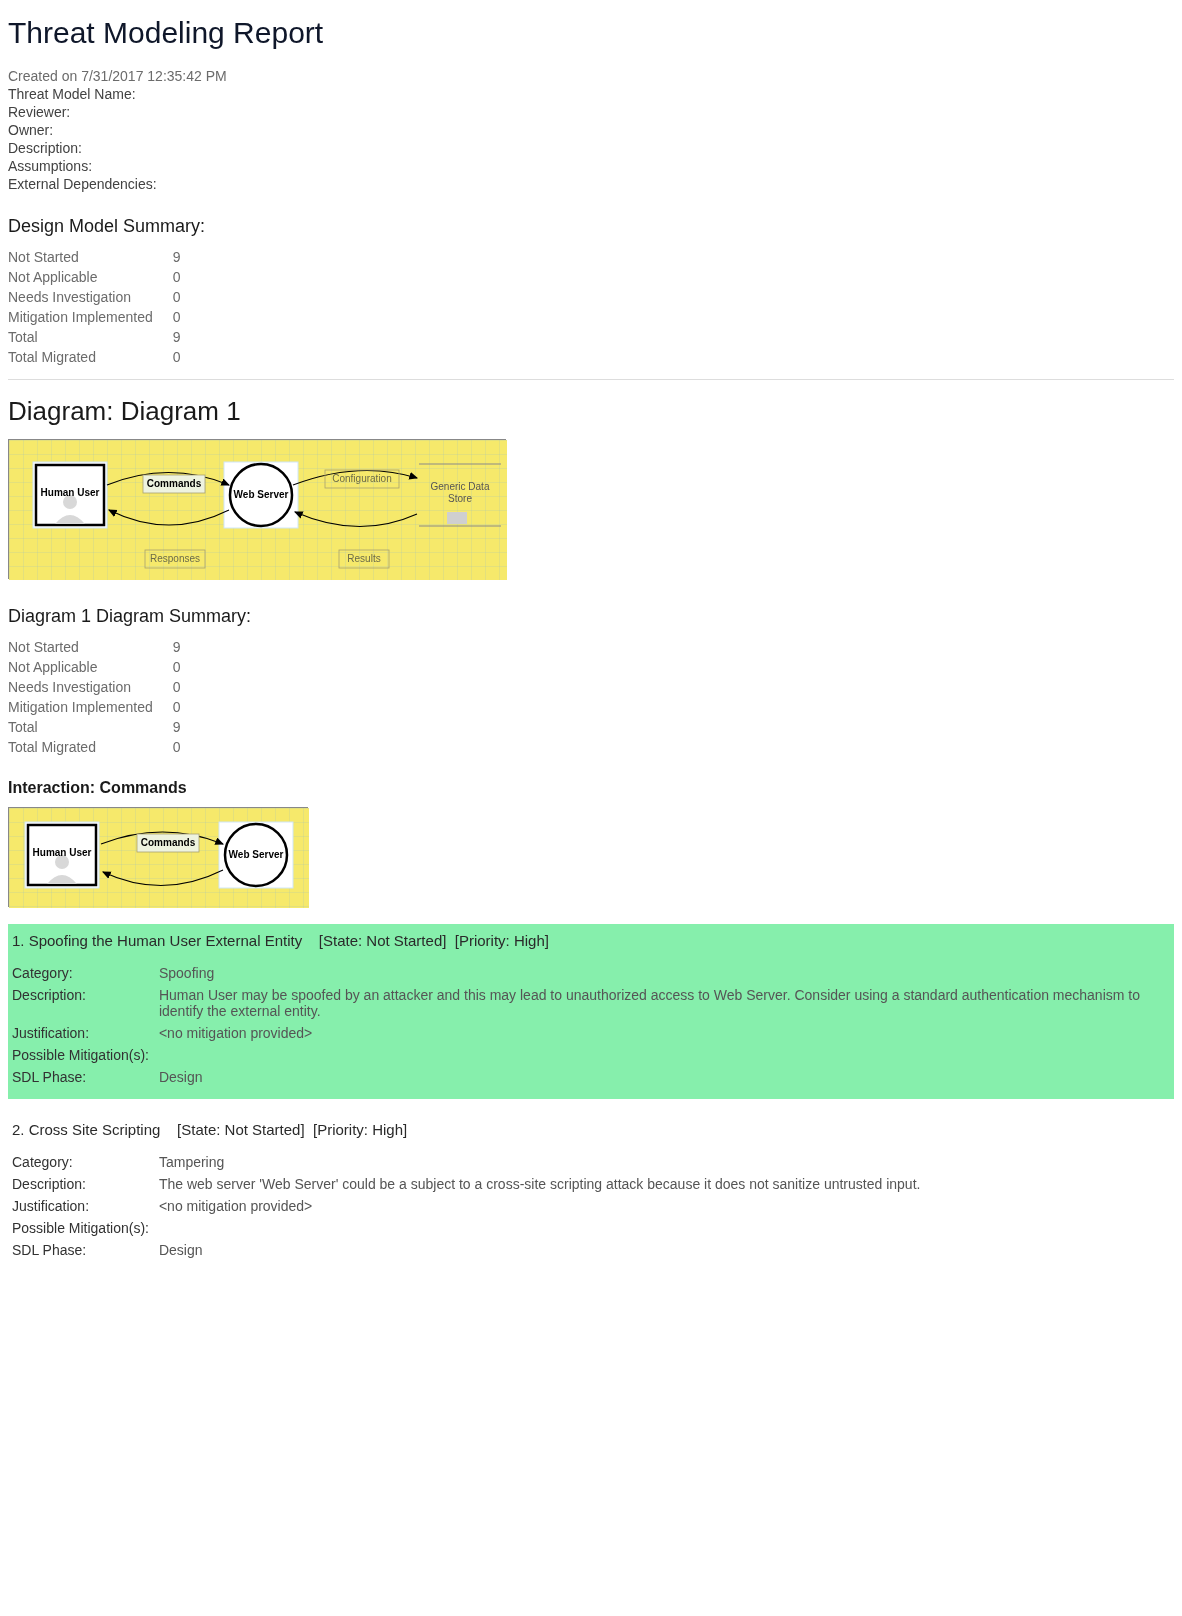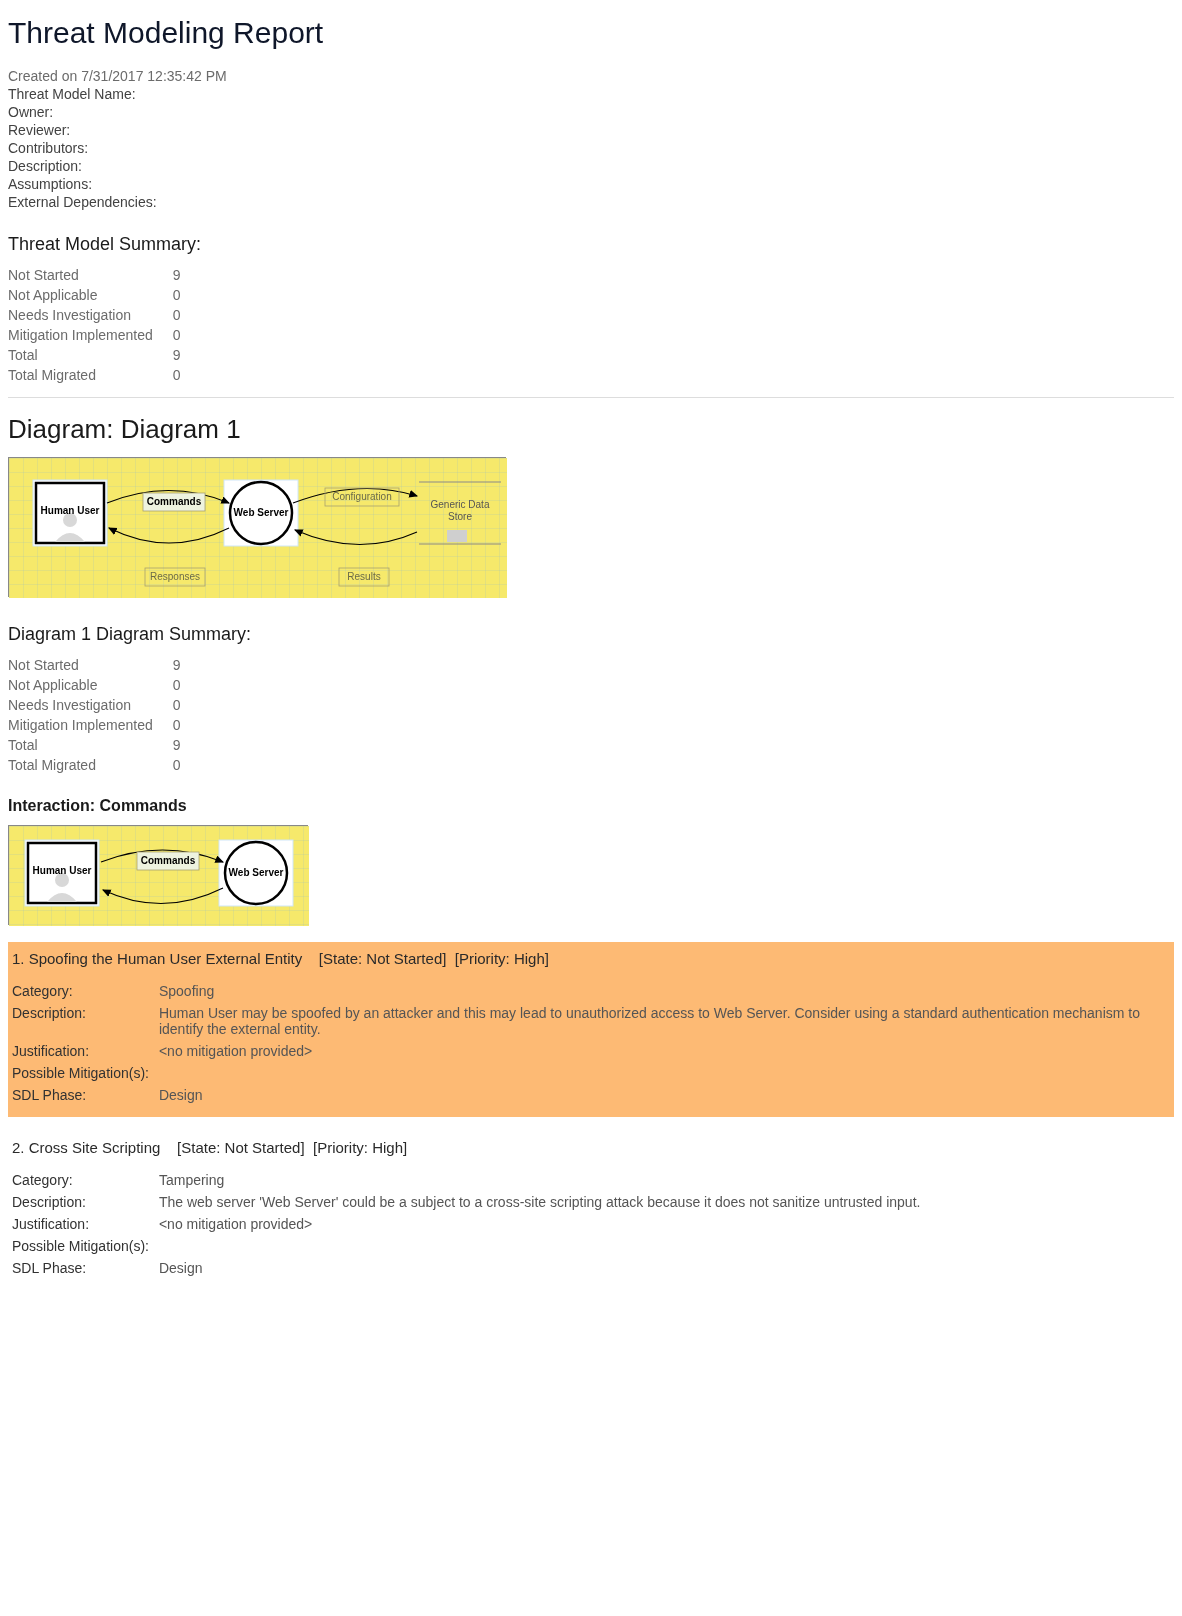--- a/index.html
+++ b/index.html
@@ -65,21 +65,21 @@
     font-size: 16px;
     font-weight: 700;
     color: #1a1a1a;
     margin: 22px 0 10px 0;
   }
   .threat-block {
     padding: 8px 4px 10px 4px;
     margin-top: 14px;
   }
   .threat-block.shaded {
-    background: #fdba74;
+    background: #86efac;
   }
   .threat-header {
     font-size: 15px;
     color: #2a2a2a;
     margin-bottom: 14px;
   }
   .details-table {
     border-collapse: collapse;
   }
   .details-table td {
@@ -99,29 +99,28 @@
 </head>
 <body>
 
 
 
 <h1>Threat Modeling Report</h1>
 
 <div class="meta-list">
   <div style="color:#6b6b6b;">Created on 7/31/2017 12:35:42 PM</div>
   <div>Threat Model Name:</div>
+  <div>Reviewer:</div>
   <div>Owner:</div>
-  <div>Reviewer:</div>
-  <div>Contributors:</div>
   <div>Description:</div>
   <div>Assumptions:</div>
   <div>External Dependencies:</div>
 </div>
 
-<h3>Threat Model Summary:</h3>
+<h3>Design Model Summary:</h3>
 <table class="summary-table">
   <tbody>
       <tr>
         <td>Not Started</td>
         <td class="val">9</td>
       </tr>
   <tr>
         <td>Not Applicable</td>
         <td class="val">0</td>
       </tr>

